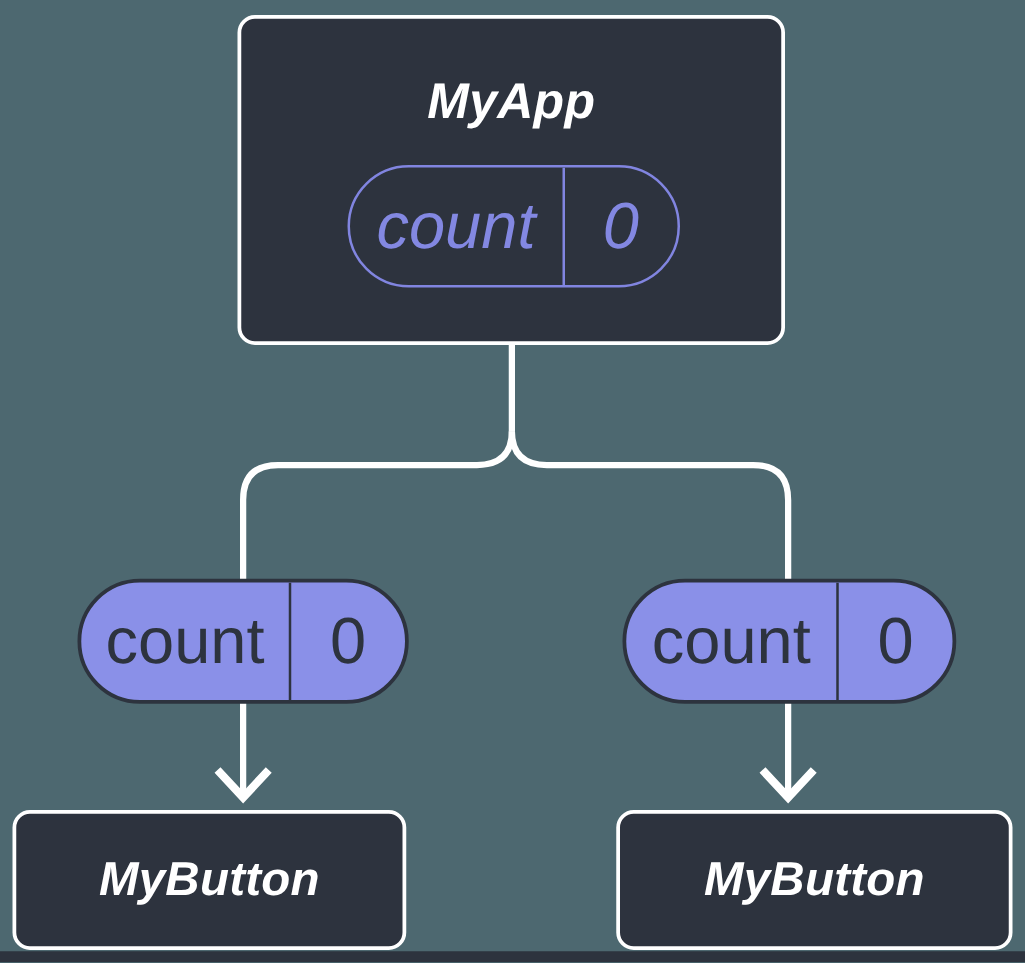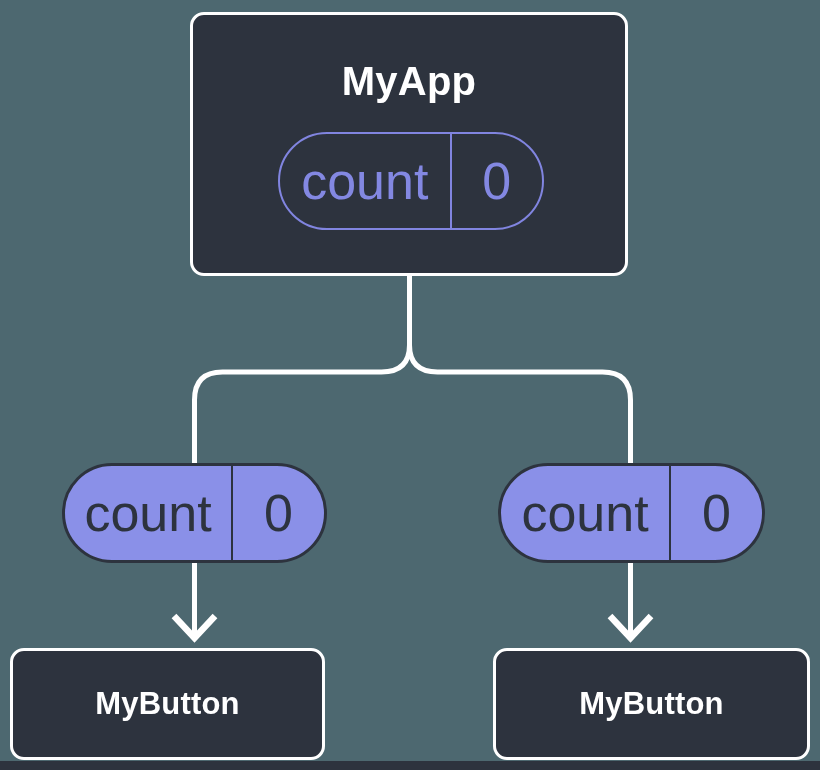--- a/index.html
+++ b/index.html
@@ -26,38 +26,39 @@
   svg.connectors path { stroke-width: 5; }
   svg.connectors polyline.chevron { stroke-width: 6.5; stroke-linejoin: miter; }
 
   .node {
     position: absolute;
     z-index: 2;
     box-sizing: border-box;
     background: var(--node-fill, #2d333e);
     border: 3.5px solid var(--node-border, #ffffff);
     border-radius: 14px;
+    font-style: italic;
   }
   .node-root { left: 190px; top: 12px; width: 438px; height: 264px; }
   .node-child { display: flex; align-items: center; justify-content: center; }
   .node-child-left  { left: 10px;  top: 648px; width: 315px; height: 112px; }
   .node-child-right { left: 493px; top: 648px; width: 317px; height: 112px; }
 
   .node-title {
     color: #ffffff;
     font-weight: 600;
     letter-spacing: 0.2px;
     text-align: center;
   }
   .node-root .node-title {
     position: absolute;
     left: 0; right: 0; top: 46px;
     font-size: 40px; line-height: 40px;
   }
-  .node-child .node-title { font-size: 31px; line-height: 38px; }
+  .node-child .node-title { font-size: 38px; line-height: 38px; }
 
   .pill {
     position: absolute;
     z-index: 2;
     box-sizing: border-box;
     display: flex;
     border-radius: 60px;
     font-size: 52px;
     overflow: hidden;
   }

